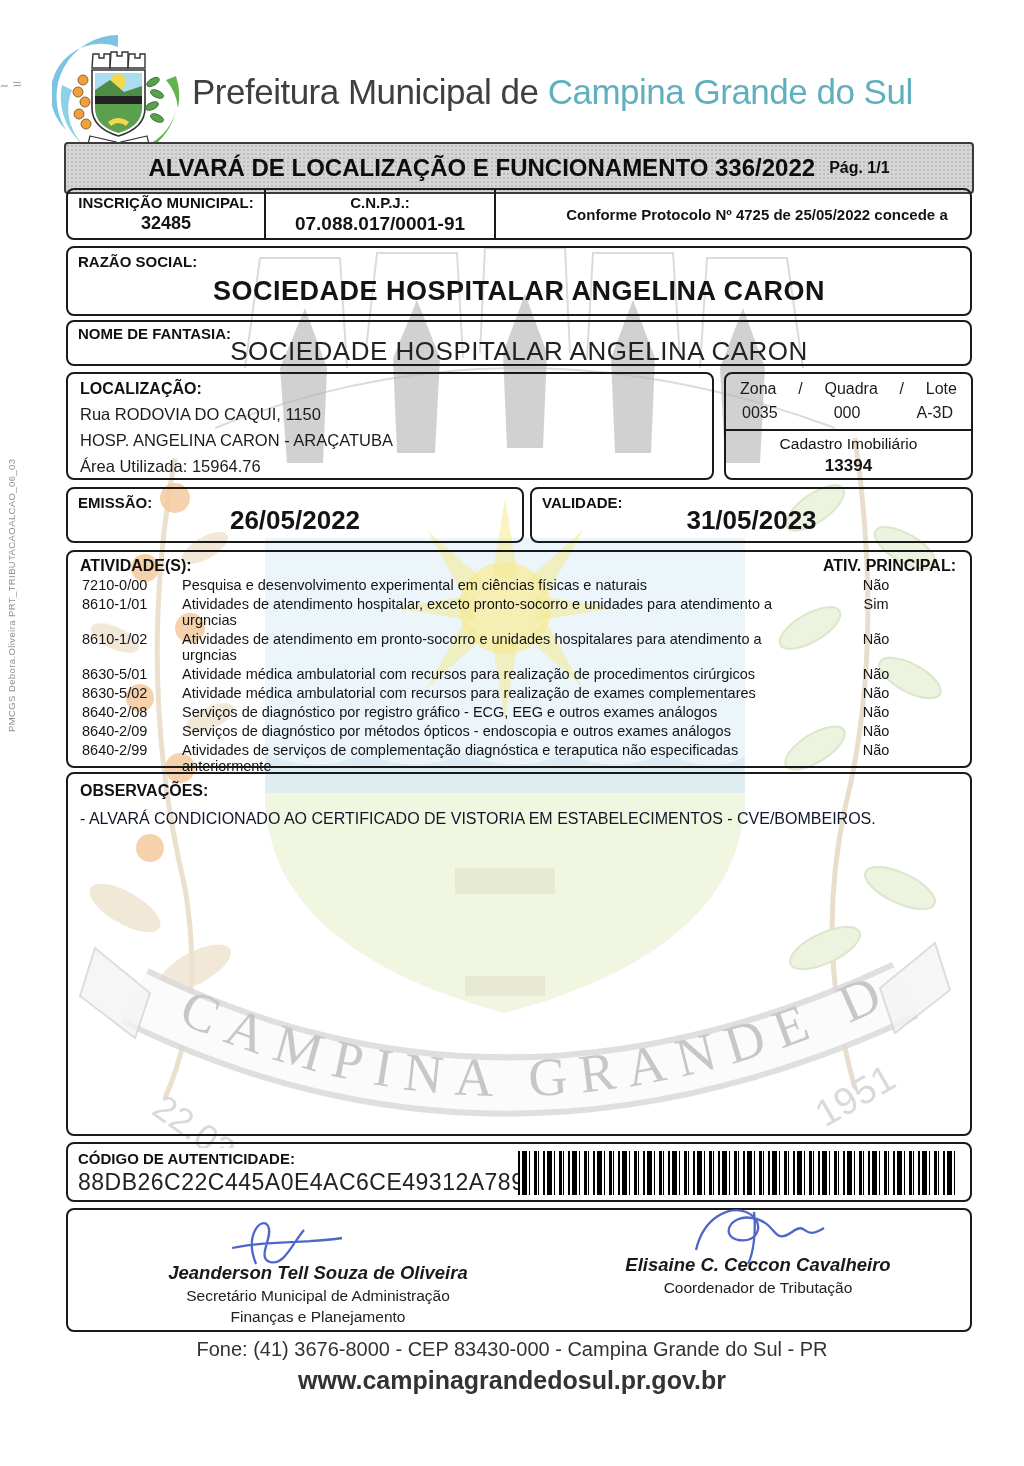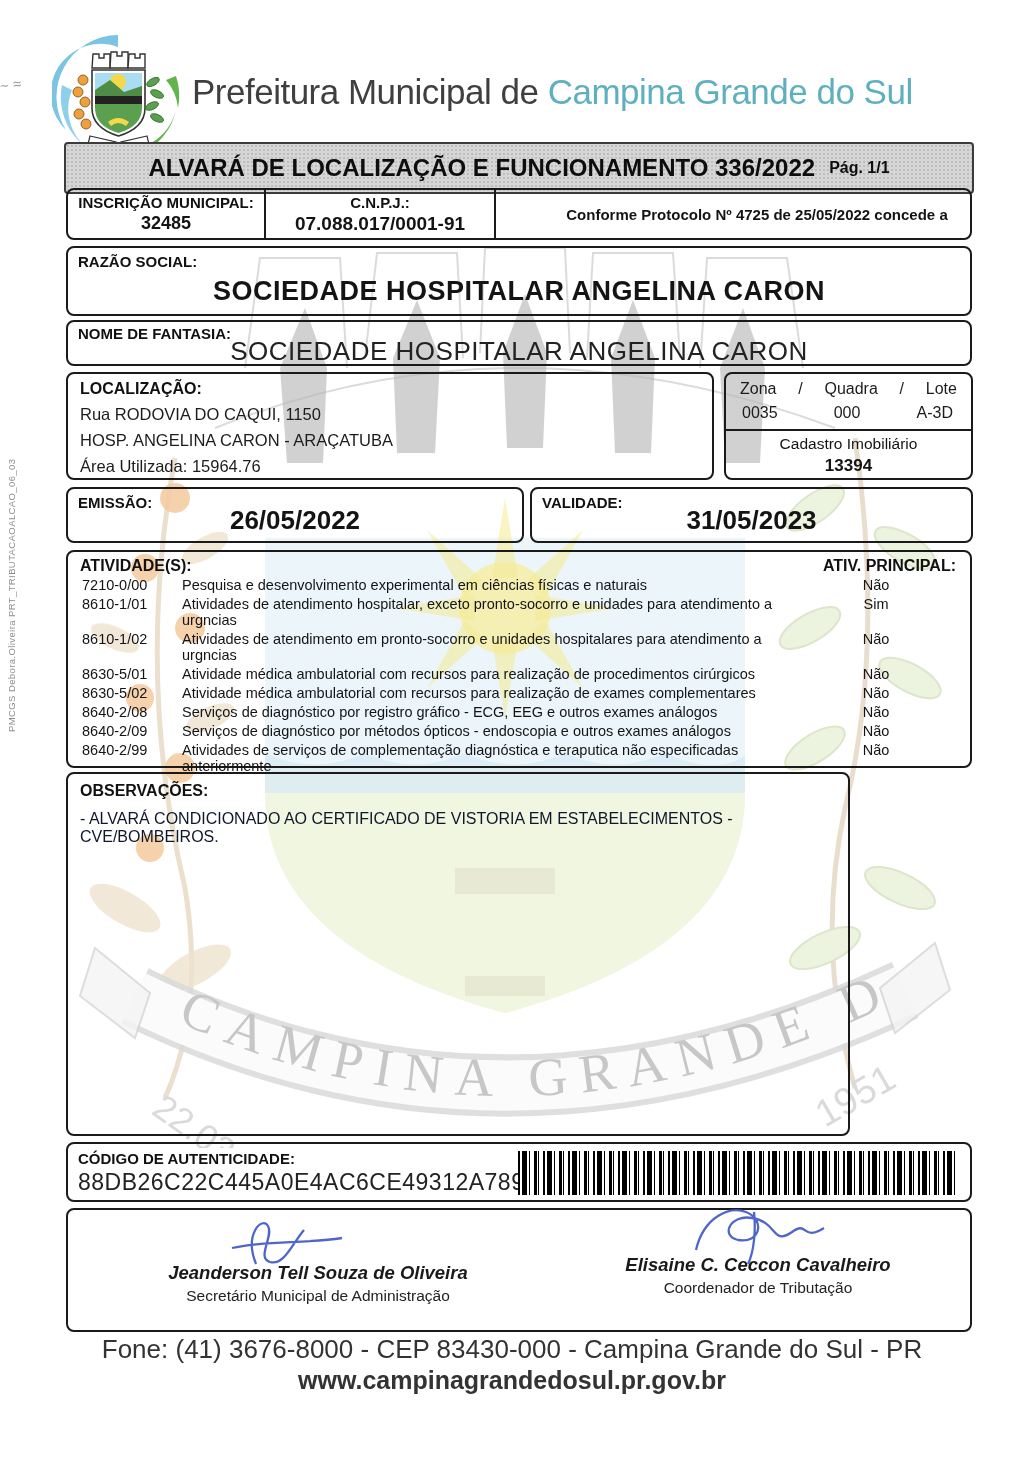--- a/index.html
+++ b/index.html
@@ -49,40 +49,40 @@
   .date-val{position:absolute;left:0;right:0;top:16px;text-align:center;font-weight:bold;font-size:26px;}
   
   .ativ{left:66px;top:550px;width:906px;height:218px;padding:5px 0 0 0;}
   .ativ-head{display:flex;justify-content:space-between;padding:0 14px 2px 12px;}
   .ativ-head .lbl{font-size:16px;}
   .arow{display:flex;align-items:flex-start;margin-bottom:3px;}
   .arow .code{width:100px;padding-left:14px;font-size:14.5px;line-height:16px;flex:none;}
   .arow .desc{width:600px;font-size:14.5px;line-height:16px;flex:none;}
   .arow .prin{flex:1;text-align:center;font-size:14.5px;line-height:16px;}
   
-  .obs{left:66px;top:772px;width:784px;height:364px;padding:8px 12px;box-sizing:border-box;}
+  .obs{left:66px;top:772px;width:906px;height:364px;padding:8px 12px;box-sizing:border-box;}
   .obs .lbl{font-size:16px;}
   .obs .ln{font-size:16px;margin-top:10px;color:#0f172a;}
   
   .codigo{left:66px;top:1142px;width:906px;height:60px;}
   .codigo .lbl{position:absolute;left:10px;top:6px;}
   .codigo .val{position:absolute;left:10px;top:25px;font-size:23px;letter-spacing:0.5px;color:#222;}
   .barcode{position:absolute;right:14px;top:7px;width:438px;height:44px;background-image:repeating-linear-gradient(90deg,#000 0 2px,#fff 2px 4px,#000 4px 9px,#fff 9px 11px,#000 11px 12px,#fff 12px 16px,#000 16px 19px,#fff 19px 20px,#000 20px 21px,#fff 21px 25px);}
   
   .sigbox{left:66px;top:1208px;width:906px;height:124px;}
   .sig-col{position:absolute;text-align:center;}
   .sig-left{left:40px;top:52px;width:420px;}
   .sig-right{left:500px;top:44px;width:380px;}
   .sig-name{font-weight:bold;font-style:italic;font-size:18.5px;color:#1a1a1a;}
   .sig-role{font-size:15.5px;margin-top:3px;color:#222;}
   .sig-svg{position:absolute;z-index:3;}
   
   .footer{position:absolute;left:0;top:1333px;width:1024px;text-align:center;color:#333;z-index:3;}
   .footer .f1{font-size:26px;line-height:30px;}
-  .footer .f2{font-size:26px;line-height:32px;}
+  .footer .f2{font-size:20px;line-height:32px;}
   .footer .f3{font-weight:bold;font-size:25px;line-height:31px;}
   
   .wm{position:absolute;left:55px;top:248px;z-index:0;}
   .logo{position:absolute;left:52px;top:30px;z-index:2;}
 </style>
 </head>
 <body>
 
 <div class="page">
 
@@ -342,20 +342,21 @@
     <div class="barcode"></div>
   </div>
 
   <div class="box sigbox">
     <svg class="sig-svg" style="left:150px;top:2px;" width="150" height="62" viewBox="0 0 150 62">
       <path d="M38 52 C 26 22, 44 4, 50 14 C 56 24, 38 46, 52 50 C 66 54, 74 32, 86 18 M14 36 C 48 28, 86 32, 124 26" stroke="#3b55c4" stroke-width="2.3" fill="none" opacity="0.9"></path>
     </svg>
     <div class="sig-col sig-left">
       <div class="sig-name">Jeanderson Tell Souza de Oliveira</div>
       <div class="sig-role">Secretário Municipal de Administração</div>
+      <div class="sig-role">Finanças e Planejamento</div>
     </div>
     <svg class="sig-svg" style="left:600px;top:-8px;" width="190" height="66" viewBox="0 0 190 66">
       <path d="M28 48 C 36 14, 62 4, 78 10 C 98 18, 92 42, 70 38 C 52 34, 62 12, 84 16 C 110 20, 104 44, 124 30 C 140 18, 134 40, 156 26 M86 10 C 88 28, 86 50, 80 62" stroke="#3b55c4" stroke-width="2.3" fill="none" opacity="0.9"></path>
     </svg>
     <div class="sig-col sig-right">
       <div class="sig-name">Elisaine C. Ceccon Cavalheiro</div>
       <div class="sig-role">Coordenador de Tributação</div>
     </div>
   </div>
 

